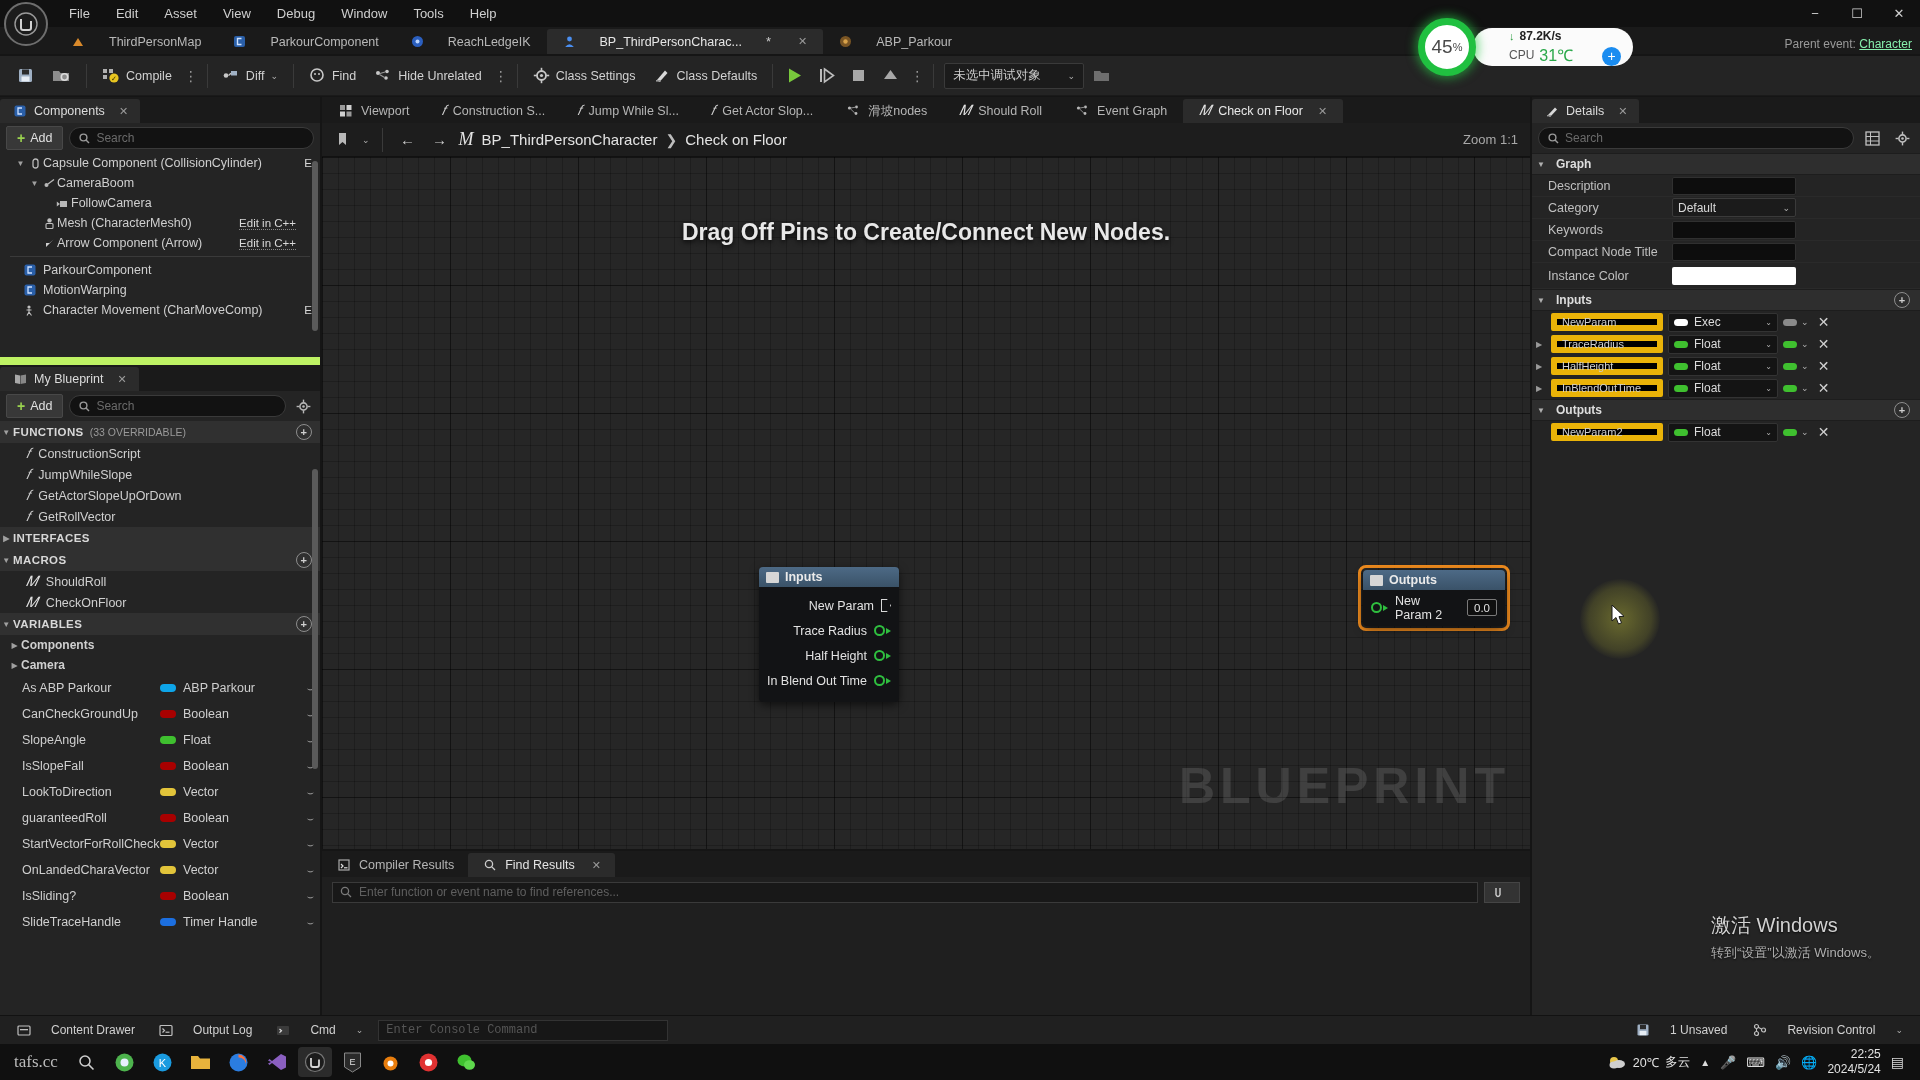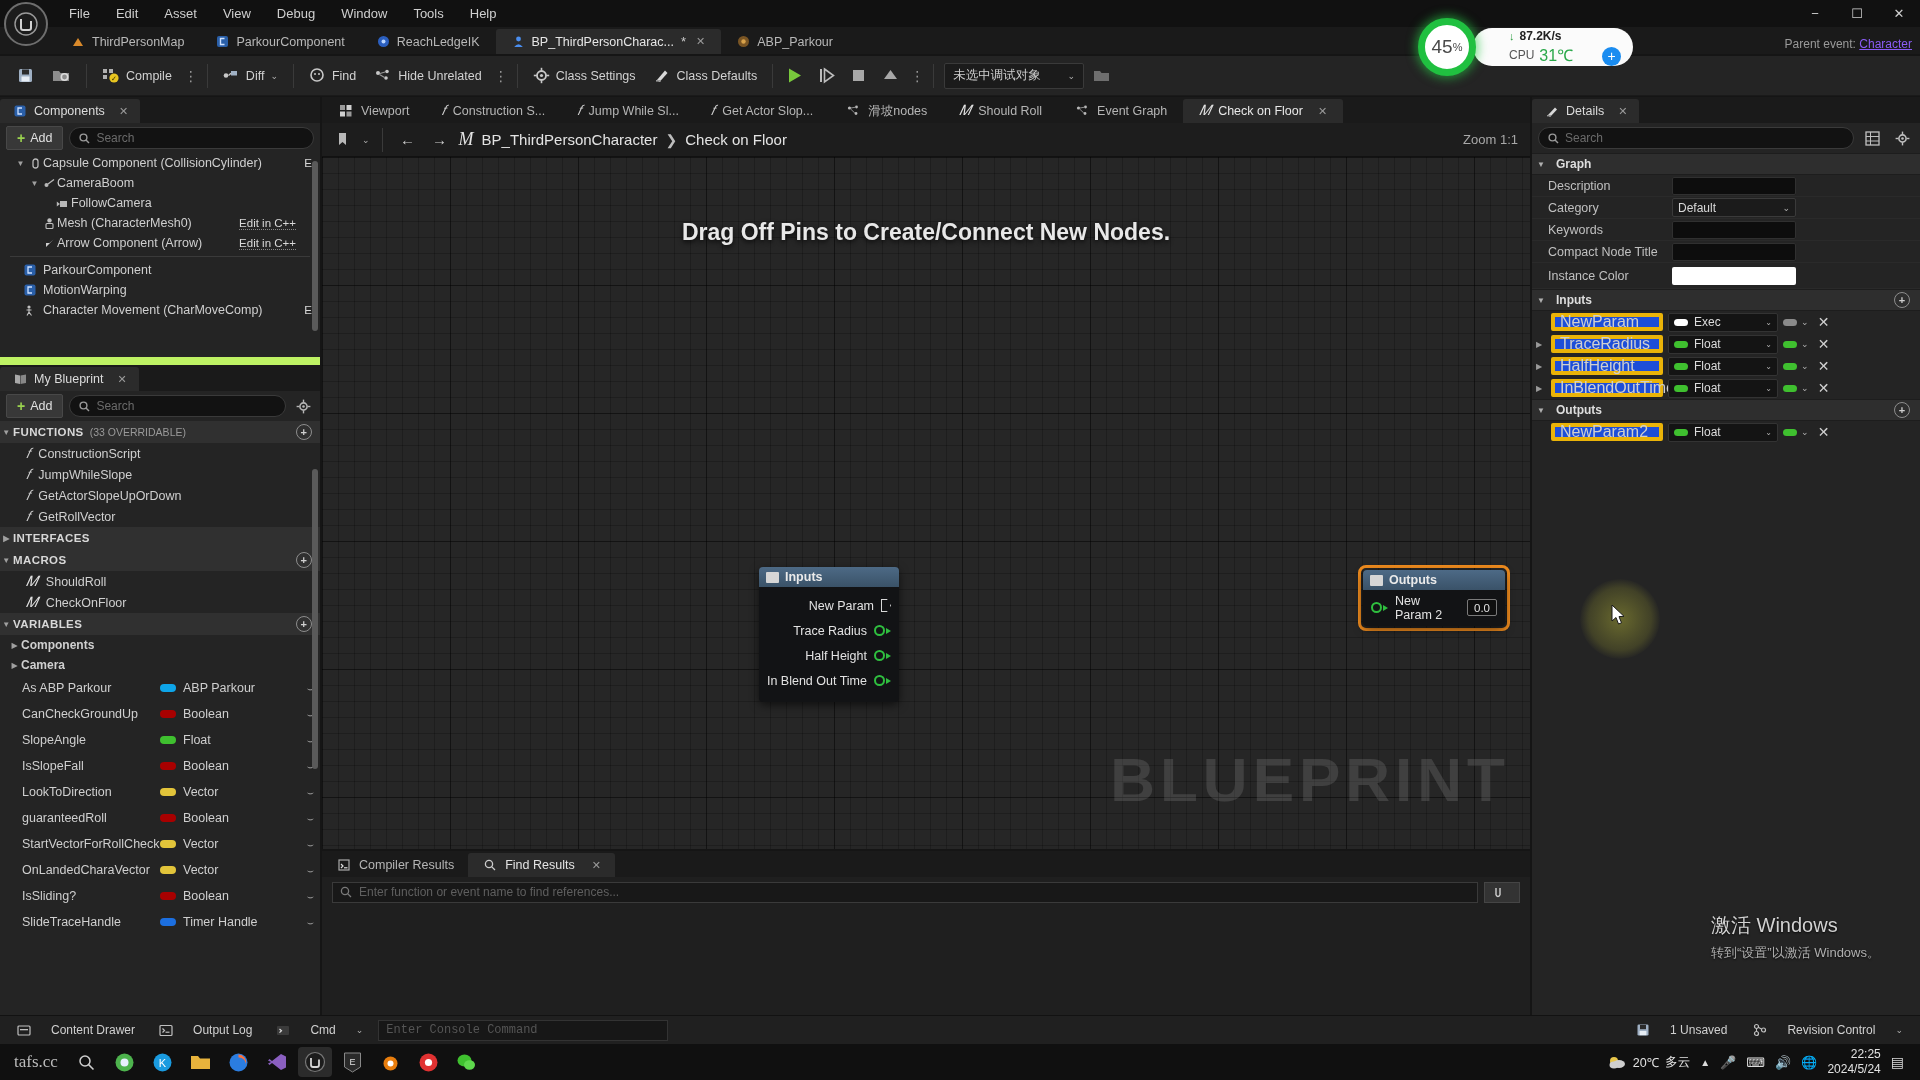--- a/index.html
+++ b/index.html
@@ -37,33 +37,33 @@
     width: 42px; height: 27px; display: flex; align-items: center; justify-content: center;
     color: #cfcfcf; font-size: 13px;
   }
 
   
   .tabrow {
     position: absolute; top: 27px; left: 0; width: 1920px; height: 27px;
     background: #1a1a1a; display: flex; align-items: flex-end;
   }
   .asset-tab {
-    height: 25px; display: flex; align-items: center; gap: 7px;
+    height: 25px; display: flex; align-items: center; gap: 24px;
     padding: 0 16px; font-size: 12.5px; color: #b8b8b8;
     border-top-left-radius: 3px; border-top-right-radius: 3px;
     white-space: nowrap;
   }
   .asset-tab.active { background: #2b2b2b; color: #e6e6e6; }
   .asset-tab .tico { width: 13px; height: 13px; display:inline-block; flex: none; }
   .tab-close { font-size: 11px; color: #9a9a9a; margin-left: 3px; }
   .dirty-dot { font-size: 13px; color: #c9c9c9; }
   .parent-class {
     position: absolute; right: 8px; bottom: 3px; font-size: 12px; color: #9a9a9a;
   }
-  .parent-class a { color: #8b5cf6; text-decoration: underline; }
+  .parent-class a { color: #86efac; text-decoration: underline; }
 
   
   .perf {
     position: absolute; top: 18px; right: 272px; height: 56px; width: 230px; z-index: 40;
     display: flex; align-items: center;
   }
   .perf-pill {
     position: absolute; left: 55px; top: 10px;
     height: 38px; width: 160px; border-radius: 19px;
     background: #fbfbfb; display: flex; flex-direction: column;
@@ -197,21 +197,21 @@
     background-size: 16px 16px, 16px 16px, 128px 128px, 128px 128px;
     overflow: hidden;
   }
   .hint-text {
     position: absolute; top: 62px; left: 0; width: 100%; text-align: center;
     font-size: 23px; font-weight: bold; color: #e8e8e8;
     text-shadow: 0 2px 5px rgba(0,0,0,.8);
   }
   .watermark {
     position: absolute; right: 20px; bottom: 34px;
-    font-size: 62px; font-weight: bold; letter-spacing: 5px; color: rgba(255,255,255,.12);
+    font-size: 50px; font-weight: bold; letter-spacing: 5px; color: rgba(255,255,255,.12);
   }
   .bp-node { position: absolute; border-radius: 5px; background: #101214; box-shadow: 0 3px 10px rgba(0,0,0,.6); }
   .bp-node .nhead {
     height: 20px; display: flex; align-items: center; gap: 6px; padding: 0 7px;
     background: linear-gradient(to bottom, #4d6a86, #3a5268);
     border-top-left-radius: 4px; border-top-right-radius: 4px;
     font-size: 12.5px; font-weight: bold; color: #eaeaea;
   }
   .nhead .nico { width: 13px; height: 11px; background: #d6d6d6; border-radius: 1px; flex: none; }
   .nbody { padding: 6px 0 9px 0; background: rgba(18,20,22,.92); border-radius: 0 0 4px 4px; }
@@ -274,22 +274,22 @@
   .txt-input { height: 18px; flex: 1; max-width: 124px; background: #0d0d0d; border: 1px solid #303030; border-radius: 2px;}
   .combo {
     height: 19px; flex: 1; max-width: 124px; background: #1b1b1b; border: 1px solid #3a3a3a;
     display: flex; align-items: center; justify-content: space-between; padding: 0 5px;
     font-size: 12px; color: #d8d8d8; border-radius: 2px;
   }
   .color-swatch { height: 18px; width: 124px; background: #ffffff; border-radius: 2px; }
   .param-row { height: 22px; display: flex; align-items: center; gap: 5px; font-size: 12.5px; padding-right: 6px; }
   .p-caret { width: 14px; text-align: center; color: #9a9a9a; font-size: 8px; }
   .p-name {
-    width: 112px; height: 18px; background: #1d4ed8; border: 4px solid #eab308; border-radius: 2px;
-    display: flex; align-items: center; padding: 0 5px; font-size: 16px; color: #cfcfcf;
+    width: 112px; height: 18px; background: #000000; border: 6px solid #eab308; border-radius: 2px;
+    display: flex; align-items: center; padding: 0 5px; font-size: 11px; color: #cfcfcf;
   }
   .p-type {
     width: 110px; height: 19px; background: #141414; border: 1px solid #333; border-radius: 2px;
     display: flex; align-items: center; gap: 6px; padding: 0 5px; font-size: 12px; color: #dcdcdc;
   }
   .p-type .cdn { margin-left: auto; font-size: 8px; color: #b0b0b0; }
   .p-mini { display: flex; align-items: center; gap: 4px; }
   .p-x { color: #d0d0d0; font-size: 14px; width: 20px; text-align: center; }
   .pill { width: 14px; height: 7px; border-radius: 4px; flex: none; }
 

